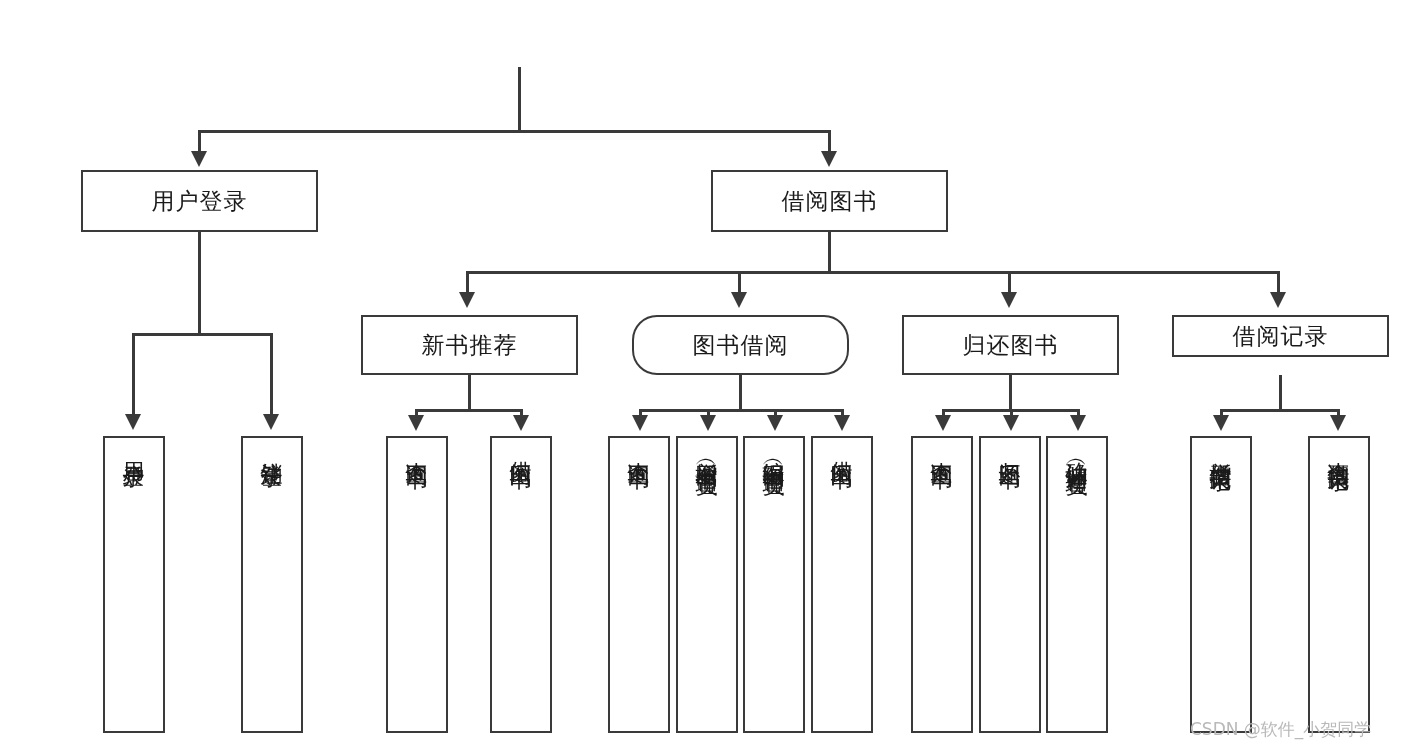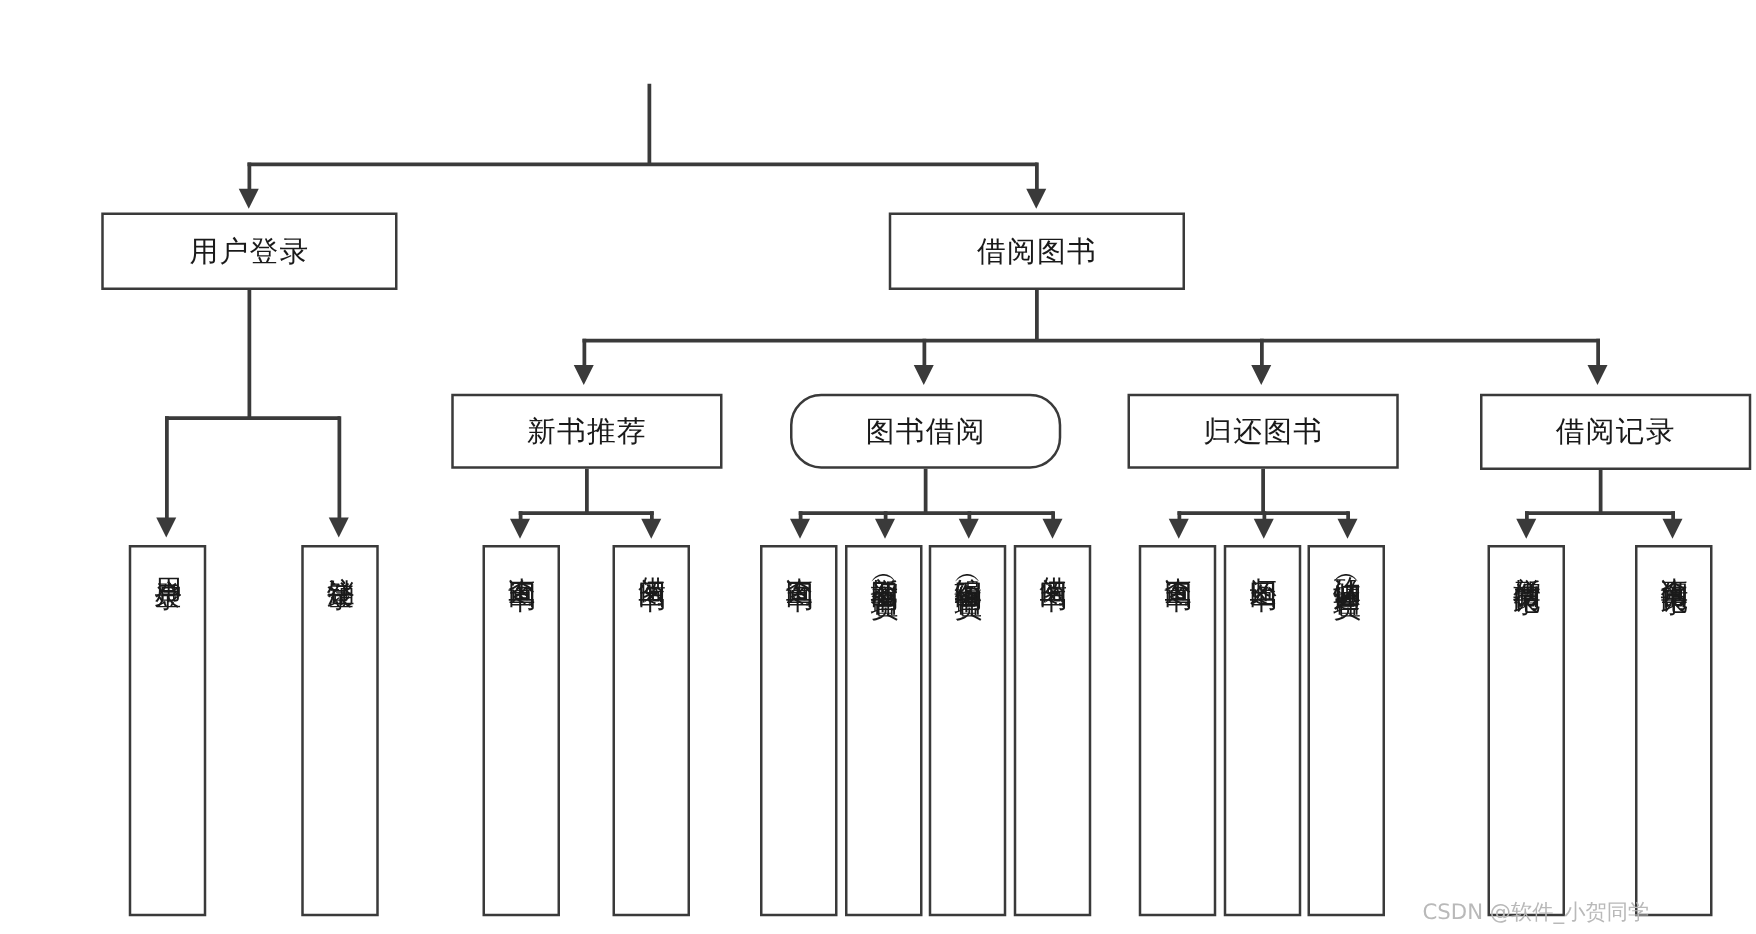--- a/index.html
+++ b/index.html
@@ -133,21 +133,21 @@
 
   <div class="node horiz" style="left:361px; top:315px; width:217px; height:60px;justify-content:center;">
     <span>新书推荐</span>
   </div>
   <div class="node horiz" style="left:632px; top:315px; width:217px; height:60px;border-radius:25px;">
     <span>图书借阅</span>
   </div>
   <div class="node horiz" style="left:902px; top:315px; width:217px; height:60px;">
     <span>归还图书</span>
   </div>
-  <div class="node horiz" style="left:1172px; top:315px; width:217px; height:61px;margin-left:12px;">
+  <div class="node horiz" style="left:1172px; top:315px; width:217px; height:42px;">
     <span>借阅记录</span>
   </div>
 
   <div class="vline" style="left:468px; top:375px; height:36px;"></div>
   <div class="hline" style="left:415px; top:409px; width:108px;"></div>
   <div class="vline" style="left:415px; top:409px; height:8px;"></div>
   <div class="arrow" style="left:408px; top:415px;"></div>
   <div class="vline" style="left:520px; top:409px; height:8px;"></div>
   <div class="arrow" style="left:513px; top:415px;"></div>
 
@@ -208,15 +208,15 @@
   <div class="vline" style="left:1337px; top:409px; height:8px;"></div>
   <div class="arrow" style="left:1330px; top:415px;"></div>
 
   <div class="node vert" style="left:1190px; top:436px; width:62px; height:297px;">
     <span class="vtext">新增借阅记录</span>
   </div>
   <div class="node vert" style="left:1308px; top:436px; width:62px; height:297px;">
     <span class="vtext">查询借阅记录</span>
   </div>
 
-  <div id="watermark" style="left:1138px; top:718px;">CSDN @软件_小贺同学</div>
+  <div id="watermark" style="left:1190px; top:718px;">CSDN @软件_小贺同学</div>
 
 </div>
 
 </body></html>

